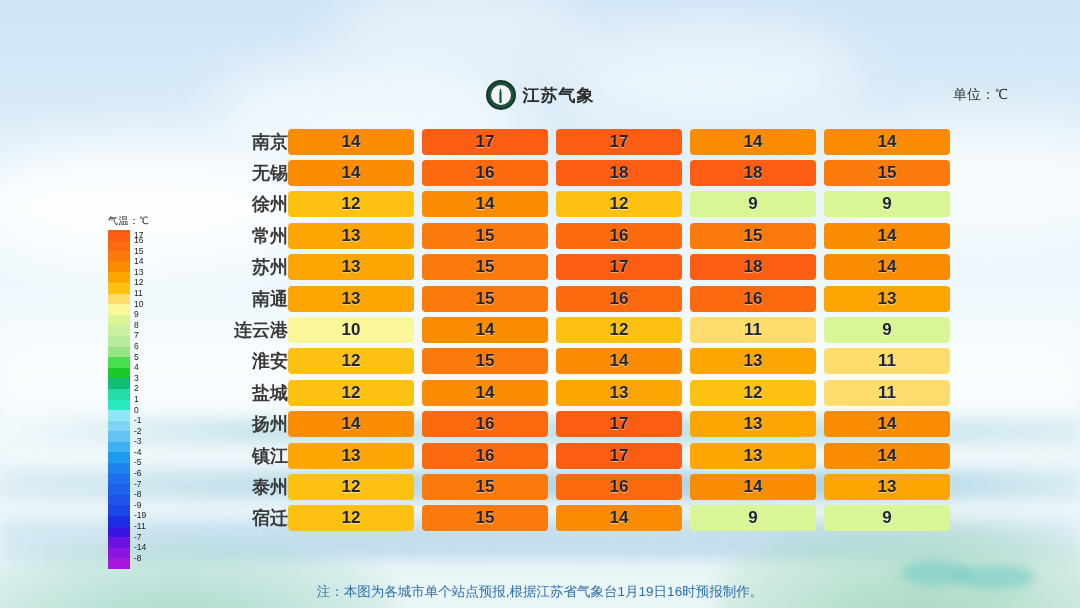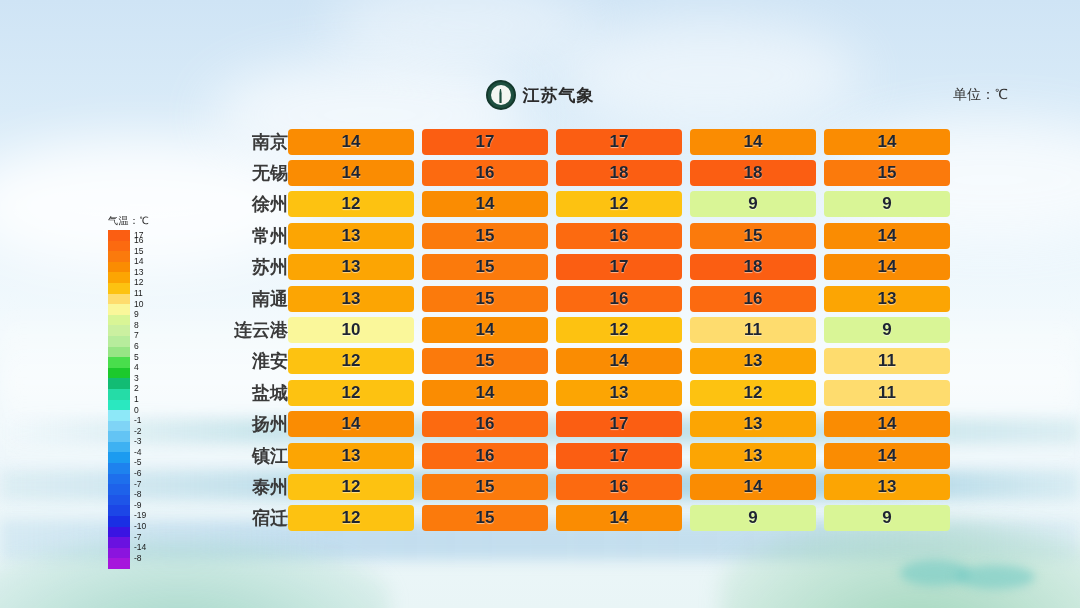--- a/index.html
+++ b/index.html
@@ -245,21 +245,21 @@
           <div class="lb">-1</div>
           <div class="lb">-2</div>
           <div class="lb">-3</div>
           <div class="lb">-4</div>
           <div class="lb">-5</div>
           <div class="lb">-6</div>
           <div class="lb">-7</div>
           <div class="lb">-8</div>
           <div class="lb">-9</div>
           <div class="lb">-19</div>
-          <div class="lb">-10</div>
+          <div class="lb">-11</div>
           <div class="lb">-7</div>
           <div class="lb">-14</div>
           <div class="lb">-8</div>
         </div>
     </div>
   </div>
 
   <div class="grid">
     <div id="body-rows">
         <div class="row">
@@ -362,13 +362,14 @@
           <div class="city">宿迁</div>
           <div class="cell" style="background: rgb(253, 194, 17);">12</div>
           <div class="cell" style="background: rgb(251, 122, 12);">15</div>
           <div class="cell" style="background: rgb(250, 140, 2);">14</div>
           <div class="cell" style="background: rgb(217, 245, 150);">9</div>
           <div class="cell" style="background: rgb(217, 245, 150);">9</div>
         </div>
       </div>
   </div>
 
+  <div class="note">注：本图为各城市单个站点预报,根据江苏省气象台1月19日16时预报制作。</div>
 </div>
 
 </body></html>

